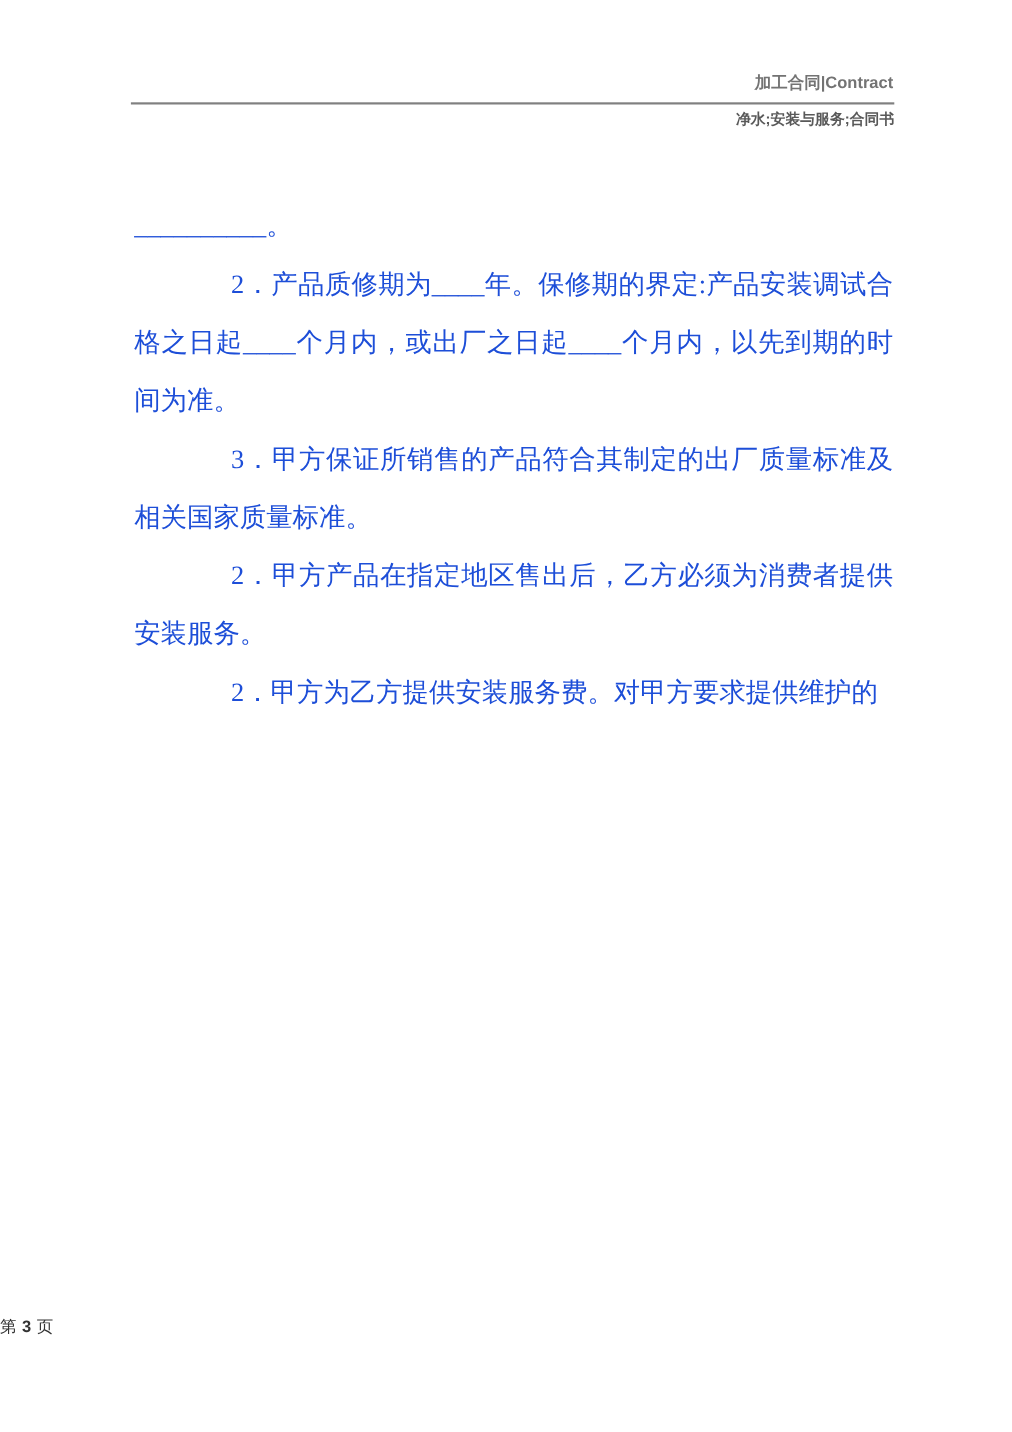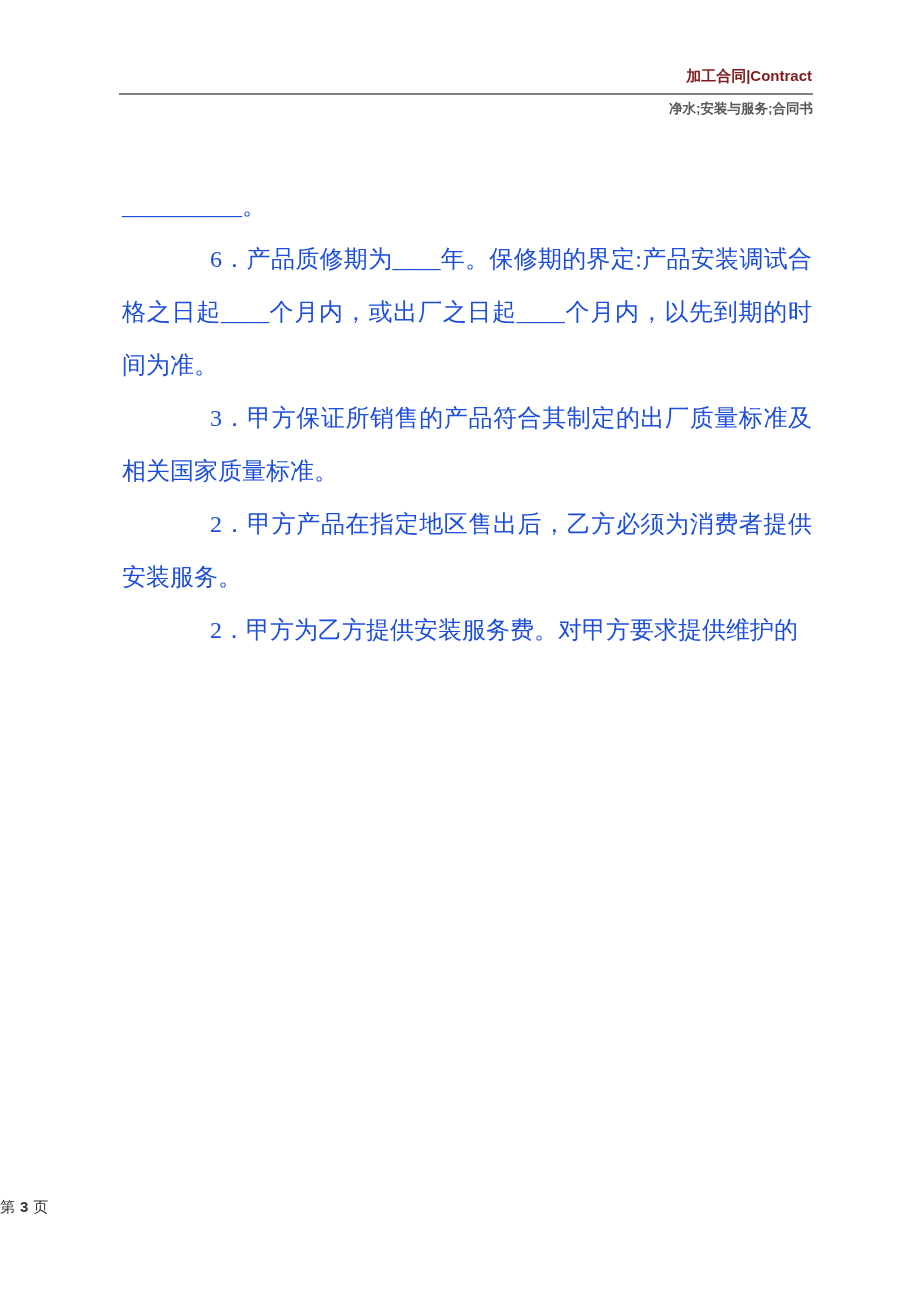--- a/index.html
+++ b/index.html
@@ -14,21 +14,21 @@
 
   
   .header-title {
     position: absolute;
     top: 66px;
     right: 108px;
     font-family: "Liberation Sans", "DejaVu Sans", sans-serif;
     font-weight: bold;
     font-size: 15px;
     line-height: 20px;
-    color: #7f1d1d;
+    color: #737373;
     white-space: nowrap;
   }
   .header-rule {
     position: absolute;
     top: 93px;
     left: 119px;
     right: 107px;
     height: 2px;
     background: #808080;
   }
@@ -85,21 +85,21 @@
 <body>
 
 <div class="page">
 
   <div class="header-title">加工合同|Contract</div>
   <div class="header-rule"></div>
   <div class="header-subtitle">净水;安装与服务;合同书</div>
 
   <div class="doc-body">
     <p>__________。</p>
-    <p class="indent gap-md">6．产品质修期为____年。保修期的界定:产品安装调试合格之日起____个月内，或出厂之日起____个月内，以先到期的时间为准。</p>
+    <p class="indent gap-md">2．产品质修期为____年。保修期的界定:产品安装调试合格之日起____个月内，或出厂之日起____个月内，以先到期的时间为准。</p>
     <p class="indent gap-sm">3．甲方保证所销售的产品符合其制定的出厂质量标准及相关国家质量标准。</p>
     <p class="indent gap-lg">2．甲方产品在指定地区售出后，乙方必须为消费者提供安装服务。</p>
     <p class="indent gap-sm">2．甲方为乙方提供安装服务费。对甲方要求提供维护的</p>
   </div>
 
   <div class="footer">
     <span>第</span><span class="page-num">3</span><span>页</span>
   </div>
 
 </div>

